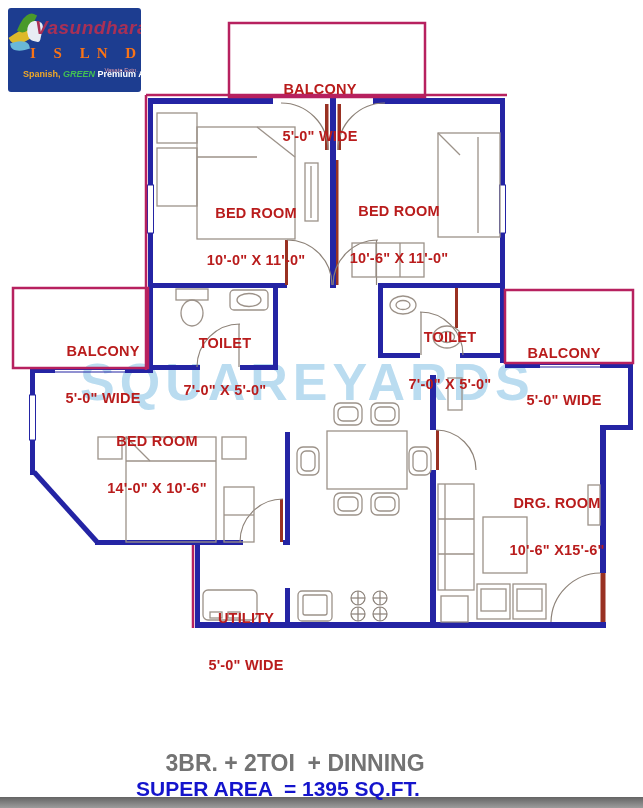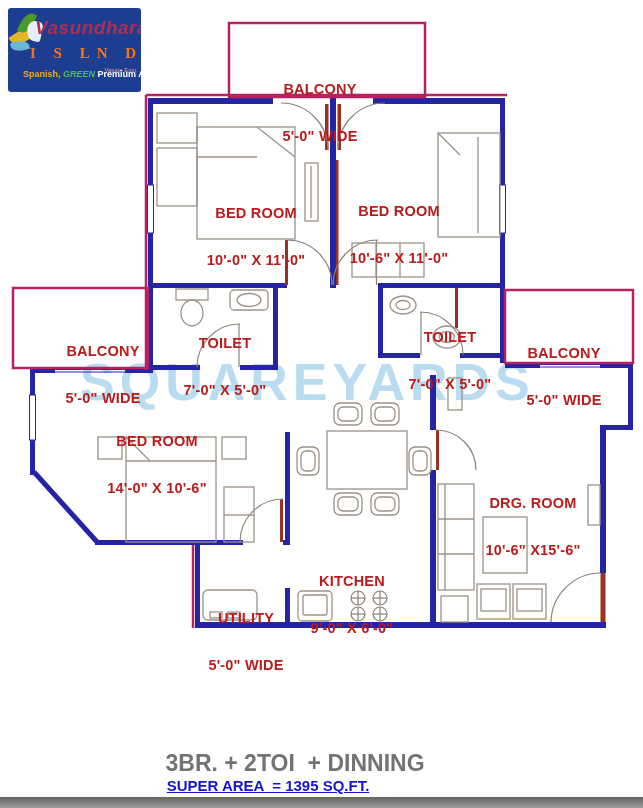--- a/index.html
+++ b/index.html
@@ -9,22 +9,22 @@
   .watermark{position:absolute;left:80px;top:352px;font-size:52px;font-weight:bold;
              letter-spacing:5px;color:#badcf0;z-index:1;white-space:pre;}
   svg.plan{position:absolute;left:0;top:0;z-index:2;}
   
   .room-label{position:absolute;transform:translateX(-50%);text-align:center;color:#b91c1c;
               font-weight:bold;font-size:14.5px;line-height:15.5px;letter-spacing:.2px;
               white-space:pre;z-index:3;}
   
   .footer-config{position:absolute;left:295px;top:750px;transform:translateX(-50%);
                  font-size:23px;font-weight:bold;color:#737373;white-space:pre;z-index:3;}
-  .footer-area{position:absolute;left:268px;top:777px;transform:translateX(-50%);
-               font-size:15px;font-weight:bold;color:#1414cc;white-space:pre;z-index:3;text-decoration:underline;}
+  .footer-area{position:absolute;left:278px;top:777px;transform:translateX(-50%);
+               font-size:21px;font-weight:bold;color:#1414cc;white-space:pre;z-index:3;}
   .bottom-bar{position:absolute;left:0;top:797px;width:643px;height:11px;
               background:linear-gradient(#646464,#9c9c9c);z-index:2;}
   
   .logo{position:absolute;left:8px;top:8px;width:133px;height:84px;background:#1d3d90;
         z-index:4;overflow:hidden;border-radius:3px;}
   .logo-brand{position:absolute;left:27px;top:9px;font-size:19px;font-weight:bold;
               font-style:italic;color:#a93055;letter-spacing:.5px;white-space:pre;}
   .logo-row{position:absolute;left:22px;top:37px;width:108px;height:22px;display:flex;
             align-items:flex-start;justify-content:space-between;
             font-family:"Liberation Serif",serif;font-weight:bold;font-size:15px;
@@ -243,27 +243,23 @@
     <div>5'-0" WIDE</div>
   </div>
   <div class="room-label" style="left:564px;top:315px">
     <div>BALCONY</div>
     <div>5'-0" WIDE</div>
   </div>
   <div class="room-label" style="left:157px;top:403px">
     <div>BED ROOM</div>
     <div>14'-0" X 10'-6"</div>
   </div>
-  <div class="room-label" style="left:533px;top:465px">
+  <div class="room-label" style="left:557px;top:465px">
     <div>DRG. ROOM</div>
     <div>10'-6" X15'-6"</div>
-  </div>
-  <div class="room-label" style="left:352px;top:543px">
-    <div>KITCHEN</div>
-    <div>9'-0" X 6'-0"</div>
   </div>
   <div class="room-label" style="left:246px;top:580px">
     <div>UTILITY</div>
     <div>5'-0" WIDE</div>
   </div>
 
   <div class="logo">
     <span class="leafY"></span>
     <span class="leafG"></span>
     <span class="leafB"></span>

